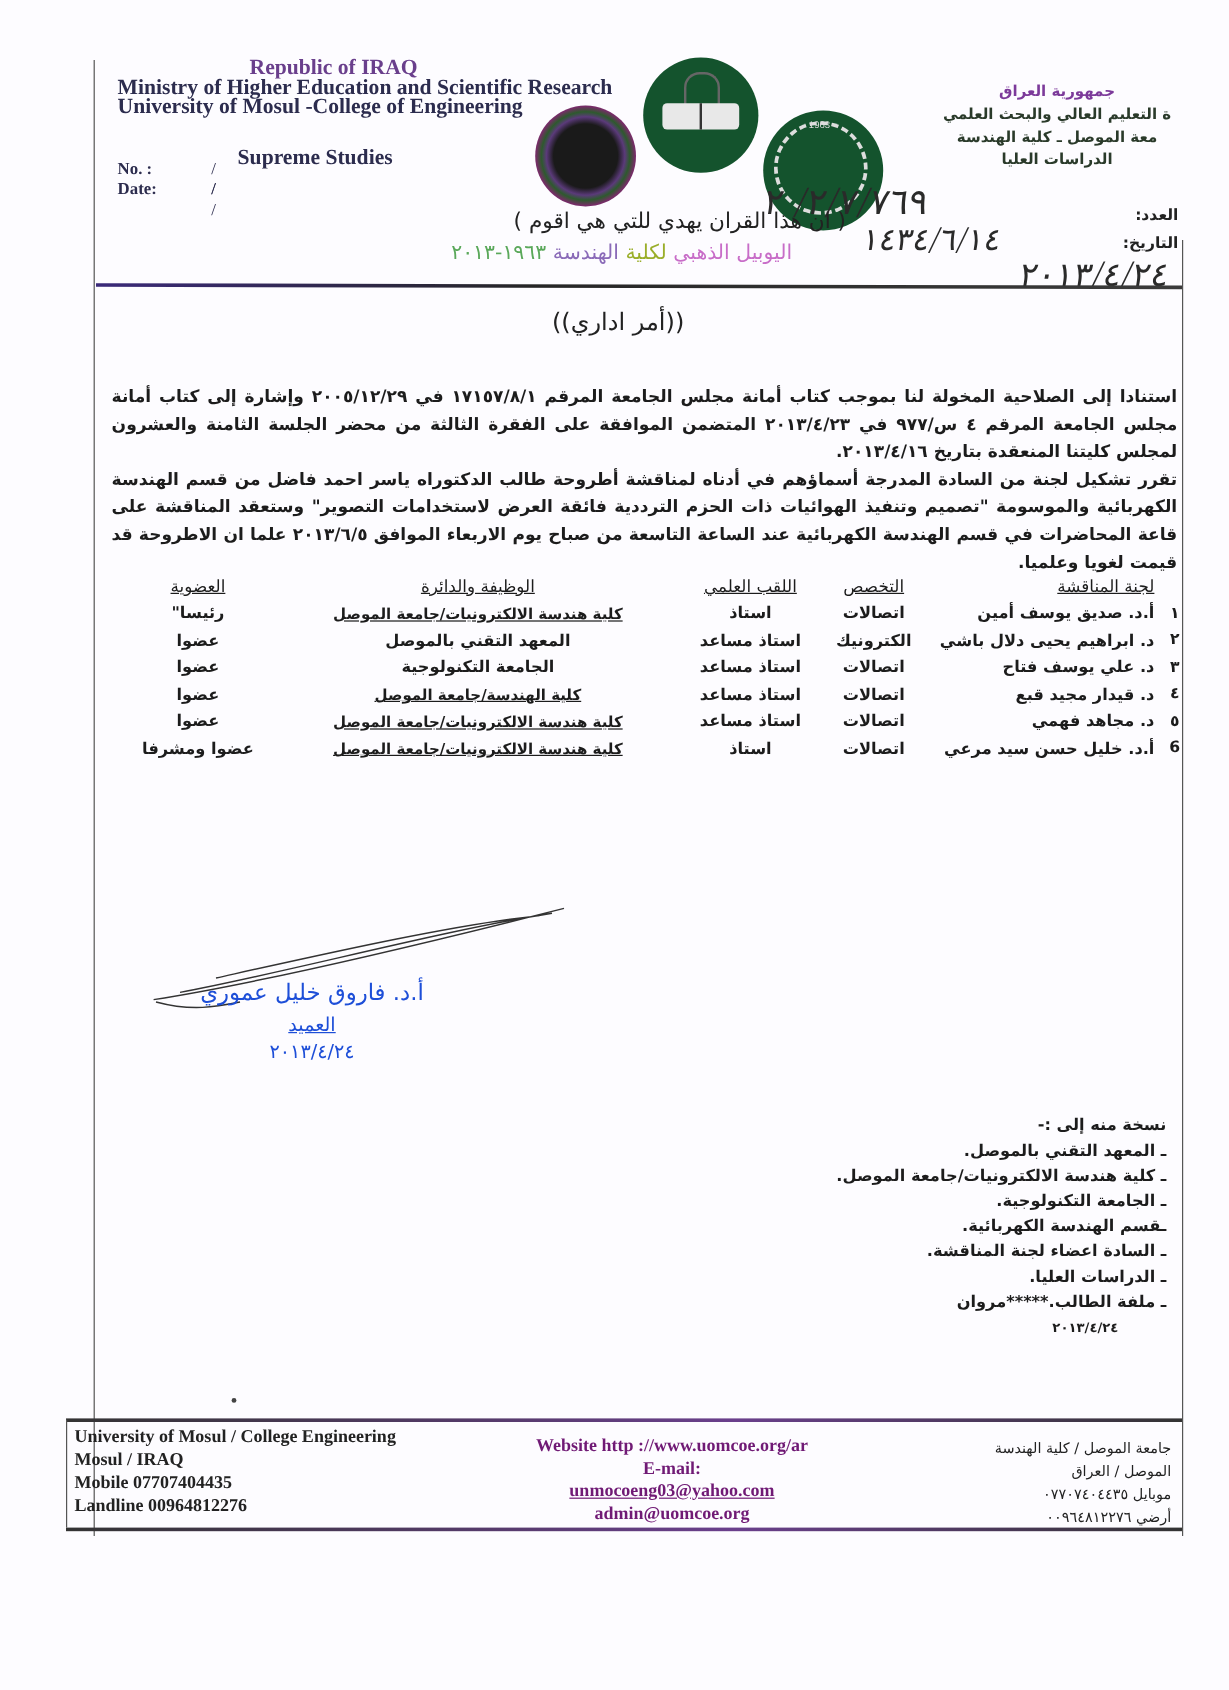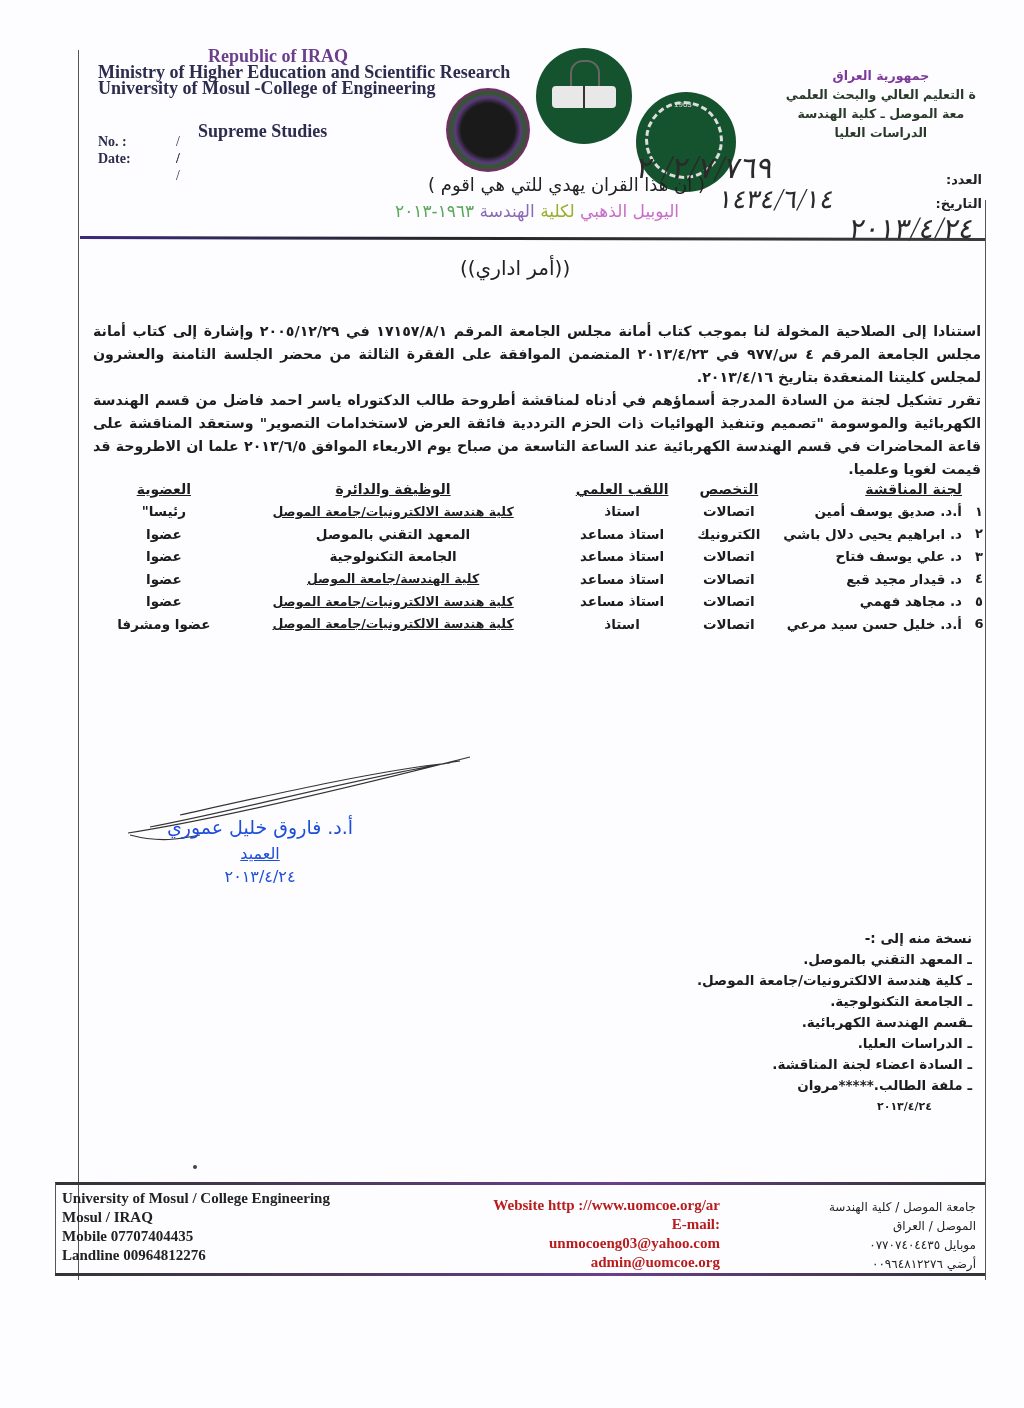--- a/index.html
+++ b/index.html
@@ -34,45 +34,45 @@
   .logo { position: absolute; border-radius: 50%; background: #14532d; }
   .logo.a { left: 446px; top: 88px; width: 84px; height: 84px; background: radial-gradient(circle,#1a1a1a 45%,#5b3a7a 55%,#2d5a2d 62%,#7a2a6a 70%,#1a1a1a 76%); }
   .logo.b { left: 536px; top: 48px; width: 96px; height: 96px; }
   .logo.b .book { position: absolute; left: 16px; top: 38px; width: 64px; height: 22px; background: #e8e8e8; border-radius: 4px; }
   .logo.b .book::after { content: ""; position: absolute; left: 31px; top: 0; width: 2px; height: 22px; background: #333; }
   .logo.b .arch { position: absolute; left: 34px; top: 12px; width: 26px; height: 26px; border: 2px solid #666; border-bottom: none; border-radius: 13px 13px 0 0; }
   .logo.c { left: 636px; top: 92px; width: 100px; height: 100px; }
   .logo.c .ring { position: absolute; left: 9px; top: 9px; width: 78px; height: 78px; border-radius: 50%; border: 3px dashed #ddd; box-sizing: border-box; }
   .logo.c .yr { position: absolute; left: 38px; top: 8px; font-size: 8px; color: #ddd; font-family: "Liberation Sans", sans-serif; }
   .motto { position: absolute; left: 428px; top: 174px; direction: rtl; font-family: "DejaVu Sans", sans-serif; font-size: 18px; color: #222; }
-  .jubilee { position: absolute; left: 376px; top: 201px; direction: rtl; font-family: "DejaVu Sans", sans-serif; font-size: 17px; margin-left: 19px; }
+  .jubilee { position: absolute; left: 376px; top: 201px; direction: rtl; font-family: "DejaVu Sans", sans-serif; font-size: 17px; }
   .jubilee .j1 { color: #c86dc8; } .jubilee .j2 { color: #9aae2a; } .jubilee .j3 { color: #8a6ab8; } .jubilee .j4 { color: #5aa85a; }
   .doc-title { position: absolute; left: 460px; top: 256px; direction: rtl; font-family: "DejaVu Sans", sans-serif; font-size: 20px; color: #222; }
   .body-text { position: absolute; left: 93px; top: 296px; width: 888px; direction: rtl; text-align: justify; font-family: "DejaVu Sans", sans-serif; font-weight: bold; font-size: 14.2px; line-height: 23px; color: #1c1c1c; margin-top: 24px; }
   .body-text p { margin: 0; }
   table.committee { position: absolute; left: 100px; top: 478px; width: 890px; direction: rtl; border-collapse: collapse; font-family: "DejaVu Sans", sans-serif; font-weight: bold; font-size: 13.5px; color: #1c1c1c; }
-  table.committee th { font-weight: bold; font-size: 14px; text-decoration: underline; padding: 0; height: 22px; }
+  table.committee th { font-weight: normal; font-size: 14px; text-decoration: underline; padding: 0; height: 22px; }
   table.committee td { padding: 0; height: 22.5px; text-align: center; }
   table.committee td.num { width: 22px; text-align: center; font-size: 13px; }
   table.committee td.name { text-align: right; padding-right: 6px; width: 190px; }
   th.c-name { text-align: right; padding-right: 28px !important; }
   td.dept { text-decoration: underline; font-size: 12.5px; }
   .sig-scribble { position: absolute; left: 120px; top: 755px; width: 360px; height: 90px; }
   .signatory { position: absolute; left: 150px; top: 816px; text-align: center; width: 220px; font-family: "DejaVu Sans", sans-serif; color: #1d4ed8; }
   .signatory .nm { font-size: 19px; direction: rtl; }
   .signatory .tt { font-size: 16px; direction: rtl; margin-top: 6px; text-decoration: underline; }
   .signatory .dt { font-size: 16px; margin-top: 4px; letter-spacing: 2px; }
   .cc { position: absolute; right: 52px; top: 928px; direction: rtl; font-family: "DejaVu Sans", sans-serif; font-weight: bold; font-size: 13.5px; line-height: 21px; color: #1c1c1c; }
   .cc .date { font-size: 11px; padding-right: 40px; letter-spacing: 1px; }
   .footer-rule { position: absolute; left: 55px; width: 930px; height: 3px; background: linear-gradient(90deg,#333,#6a3f8c 60%,#333); }
   .footer-rule.t { top: 1182px; } .footer-rule.b { top: 1273px; }
   .footer-left-border { position: absolute; left: 55px; top: 1183px; width: 1px; height: 90px; background: #555; }
   .foot-en { position: absolute; left: 62px; top: 1189px; font-weight: bold; font-size: 15px; line-height: 19px; color: #222; }
-  .foot-mid { position: absolute; left: 400px; top: 1196px; width: 320px; text-align: right; font-weight: bold; font-size: 15px; line-height: 19px; color: #b91c1c; }
-  .foot-mid .em { }
+  .foot-mid { position: absolute; left: 400px; top: 1196px; width: 320px; text-align: center; font-weight: bold; font-size: 15px; line-height: 19px; color: #701a75; }
+  .foot-mid .em { text-decoration: underline; }
   .foot-ar { position: absolute; right: 48px; top: 1198px; direction: rtl; font-family: "DejaVu Sans", sans-serif; font-size: 12px; line-height: 19px; color: #222; }
   .dot { position: absolute; left: 193px; top: 1165px; width: 4px; height: 4px; border-radius: 50%; background: #444; }
 </style>
 </head>
 <body>
 
 <div class="frame-left"></div>
 <div class="frame-right"></div>
 
 <div class="en-header">
@@ -198,22 +198,22 @@
   <div class="tt">العميد</div>
   <div class="dt">٢٠١٣/٤/٢٤</div>
 </div>
 
 <div class="cc">
   <div>نسخة منه إلى :-</div>
   <div>ـ المعهد التقني بالموصل.</div>
   <div>ـ كلية هندسة الالكترونيات/جامعة الموصل.</div>
   <div>ـ الجامعة التكنولوجية.</div>
   <div>ـقسم الهندسة الكهربائية.</div>
+  <div>ـ السادة اعضاء لجنة المناقشة.</div>
   <div>ـ الدراسات العليا.</div>
-  <div>ـ السادة اعضاء لجنة المناقشة.</div>
   <div>ـ ملفة الطالب.*****مروان</div>
   <div class="date">٢٠١٣/٤/٢٤</div>
 </div>
 
 <div class="dot"></div>
 
 <div class="footer-rule t"></div>
 <div class="footer-rule b"></div>
 <div class="footer-left-border"></div>
 <div class="foot-en">

